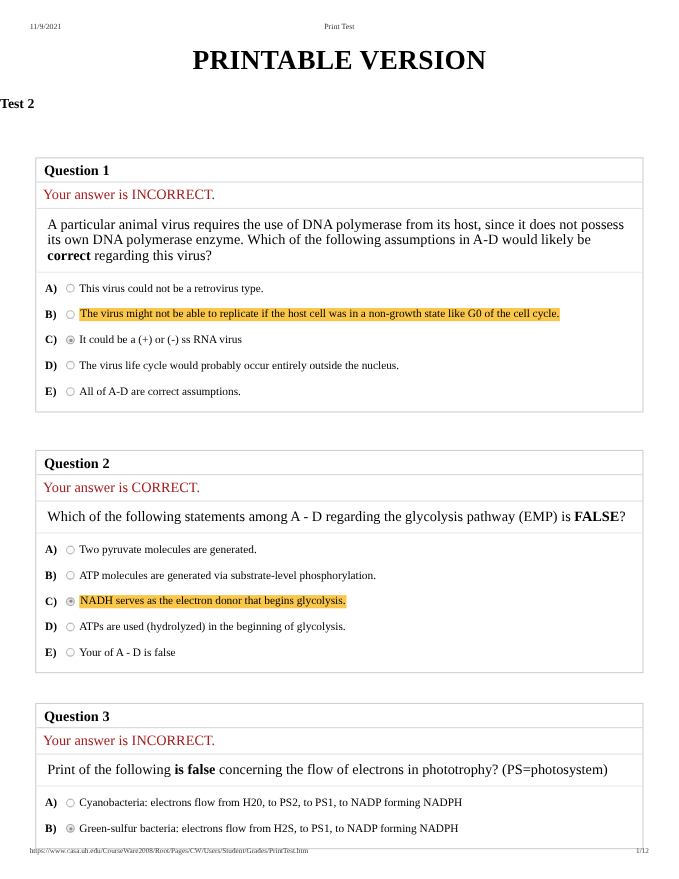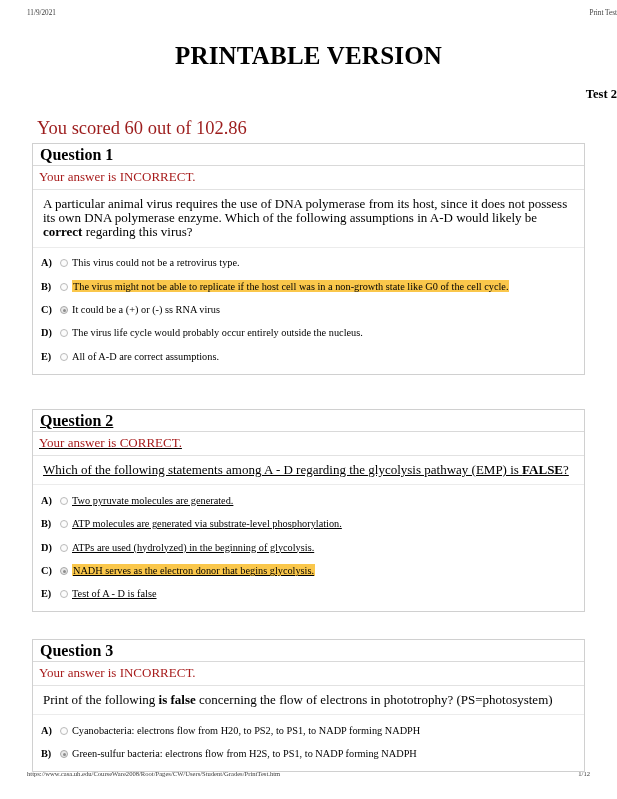--- a/index.html
+++ b/index.html
@@ -13,40 +13,40 @@
     height: 799px;
     overflow: hidden;
     font-family: "Liberation Serif", "DejaVu Serif", serif;
     color: #000000;
     position: relative;
   }
 
   
   .print-header {
     position: absolute;
-    top: 9px;
+    top: 20px;
     left: 0;
     width: 593px;
     height: 12px;
     font-size: 7.2px;
     color: #3a3a3a;
     font-family: "Liberation Serif", "DejaVu Serif", serif;
   }
   .print-header .ph-date {
     position: absolute;
     left: 27px;
     top: 0;
     white-space: nowrap;
   }
   .print-header .ph-title {
     position: absolute;
     left: 0;
     top: 0;
     width: 617px;
-    text-align: right;
+    text-align: center;
   }
 
   
   .page {
     position: absolute;
     top: 0;
     left: 0;
     width: 617px;
     height: 669px;
     box-sizing: border-box;
@@ -66,21 +66,21 @@
     letter-spacing: 0.2px;
     font-family: "Liberation Serif", "DejaVu Serif", serif;
   }
   h2.doc-subtitle {
     margin: 0;
     padding: 0;
     position: absolute;
     left: 0;
     top: 87px;
     width: 617px;
-    text-align: right;
+    text-align: left;
     font-size: 12.5px;
     font-weight: bold;
   }
 
   .score-line {
     position: absolute;
     left: 37px;
     top: 118px;
     font-size: 18.5px;
     color: #9c1c1c;
@@ -91,21 +91,21 @@
   
   .qblock {
     position: absolute;
     left: 32px;
     width: 553px;
     box-sizing: border-box;
     border: 1px solid #d0d0d0;
     background: #ffffff;
   }
   .q-header {
-    font-size: 16px;
+    font-size: 13px;
     font-weight: bold;
     padding: 4px 7px 4px 7px;
     border-bottom: 1px solid #d9d9d9;
     line-height: 13px;
   }
   .q-status {
     font-size: 13px;
     color: #a71b1b;
     padding: 3px 7px 4px 6px;
     border-bottom: 1px solid #e2e2e2;
@@ -202,44 +202,43 @@
 <body>
 
 <div class="print-header">
   <span class="ph-date">11/9/2021</span>
   <span class="ph-title">Print Test</span>
 </div>
 
 <div class="page">
   <h1 class="doc-title">PRINTABLE VERSION</h1>
   <h2 class="doc-subtitle">Test 2</h2>
-  <div class="score-line">You scored 60 out of 102.86</div>
   <div id="questions-container">
       <div class="qblock" style="top: 143px;">
         <div class="q-header">Question 1</div>
         <div class="q-status">Your answer is INCORRECT.</div>
         <div class="q-body"><span>A particular animal virus requires the use of DNA polymerase from its host, since it does not possess its own DNA polymerase enzyme. Which of the following assumptions in A-D would likely be </span><b>correct</b><span> regarding this virus?</span></div>
         <div class="q-options">
           <div class="opt-row"><span class="opt-letter">A)</span><span class="radio"></span><span class="opt-text">This virus could not be a retrovirus type.</span></div>
           <div class="opt-row"><span class="opt-letter">B)</span><span class="radio"></span><span class="opt-text hl">The virus might not be able to replicate if the host cell was in a non-growth state like G0 of the cell cycle.</span></div>
           <div class="opt-row"><span class="opt-letter">C)</span><span class="radio checked"></span><span class="opt-text">It could be a (+) or (-) ss RNA virus</span></div>
           <div class="opt-row"><span class="opt-letter">D)</span><span class="radio"></span><span class="opt-text">The virus life cycle would probably occur entirely outside the nucleus.</span></div>
           <div class="opt-row"><span class="opt-letter">E)</span><span class="radio"></span><span class="opt-text">All of A-D are correct assumptions.</span></div>
         </div>
       </div>
-      <div class="qblock" style="top: 409px; text-decoration: underline;">
+      <div class="qblock" style="top: 409px;">
         <div class="q-header">Question 2</div>
         <div class="q-status">Your answer is CORRECT.</div>
         <div class="q-body"><span>Which of the following statements among A - D regarding the glycolysis pathway (EMP) is </span><b>FALSE</b><span>?</span></div>
         <div class="q-options">
           <div class="opt-row"><span class="opt-letter">A)</span><span class="radio"></span><span class="opt-text">Two pyruvate molecules are generated.</span></div>
           <div class="opt-row"><span class="opt-letter">B)</span><span class="radio"></span><span class="opt-text">ATP molecules are generated via substrate-level phosphorylation.</span></div>
+          <div class="opt-row"><span class="opt-letter">C)</span><span class="radio checked"></span><span class="opt-text hl">NADH serves as the electron donor that begins glycolysis.</span></div>
           <div class="opt-row"><span class="opt-letter">D)</span><span class="radio"></span><span class="opt-text">ATPs are used (hydrolyzed) in the beginning of glycolysis.</span></div>
-          <div class="opt-row"><span class="opt-letter">C)</span><span class="radio checked"></span><span class="opt-text hl">NADH serves as the electron donor that begins glycolysis.</span></div>
-          <div class="opt-row"><span class="opt-letter">E)</span><span class="radio"></span><span class="opt-text">Test of A - D is false</span></div>
+          <div class="opt-row"><span class="opt-letter">E)</span><span class="radio"></span><span class="opt-text">Your of A - D is false</span></div>
         </div>
       </div>
       <div class="qblock" style="top: 639px;">
         <div class="q-header">Question 3</div>
         <div class="q-status">Your answer is INCORRECT.</div>
         <div class="q-body"><span>Print of the following </span><b>is false</b><span> concerning the flow of electrons in phototrophy? (PS=photosystem)</span></div>
         <div class="q-options">
           <div class="opt-row"><span class="opt-letter">A)</span><span class="radio"></span><span class="opt-text">Cyanobacteria: electrons flow from H20, to PS2, to PS1, to NADP forming NADPH</span></div>
           <div class="opt-row"><span class="opt-letter">B)</span><span class="radio checked"></span><span class="opt-text">Green-sulfur bacteria: electrons flow from H2S, to PS1, to NADP forming NADPH</span></div>
         </div>

